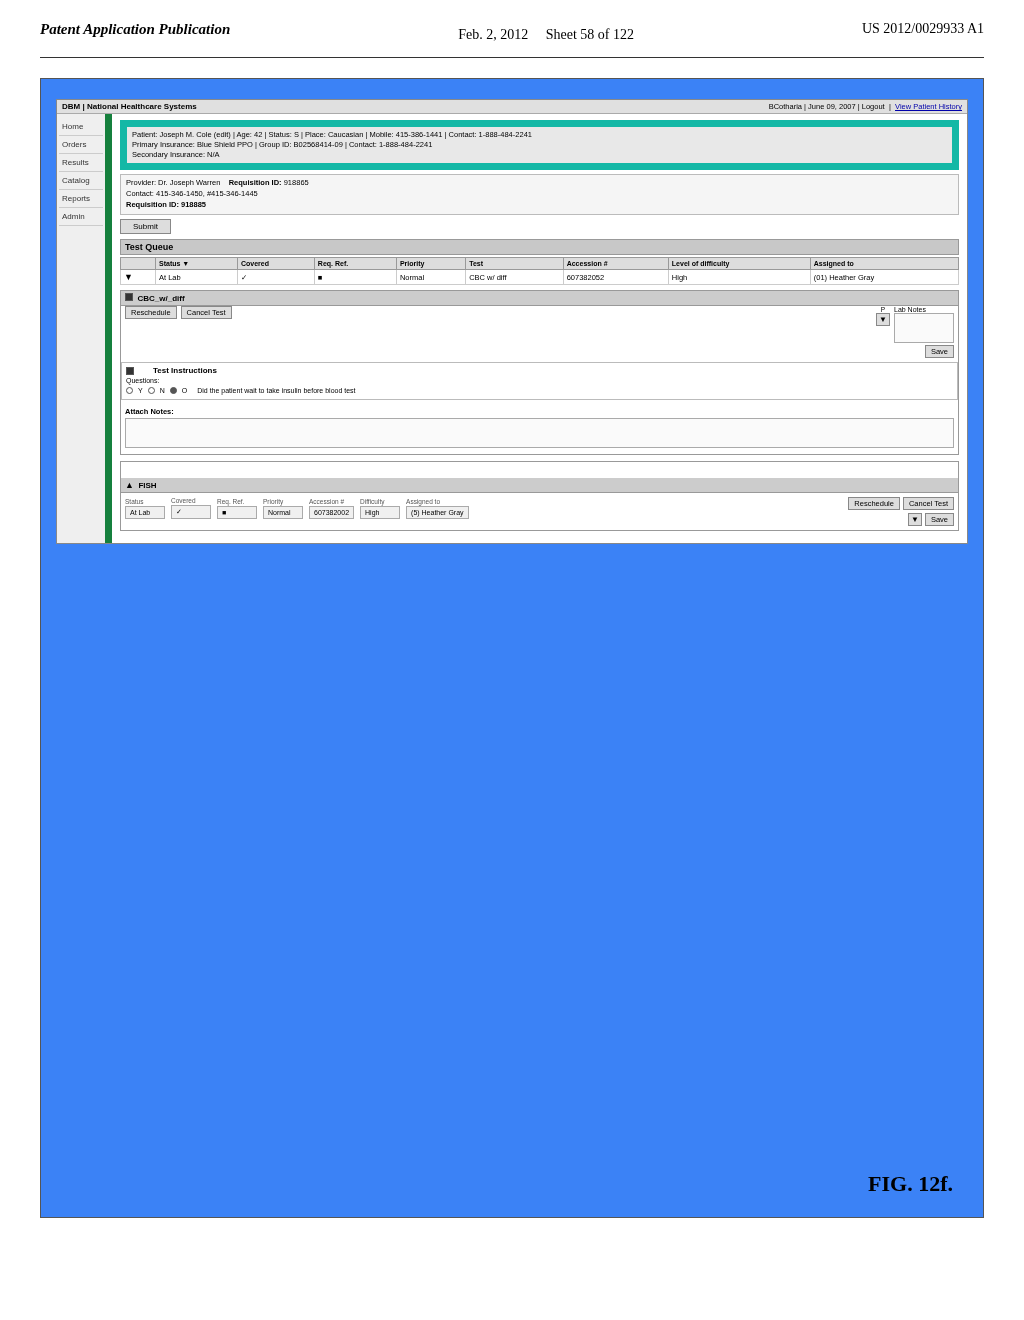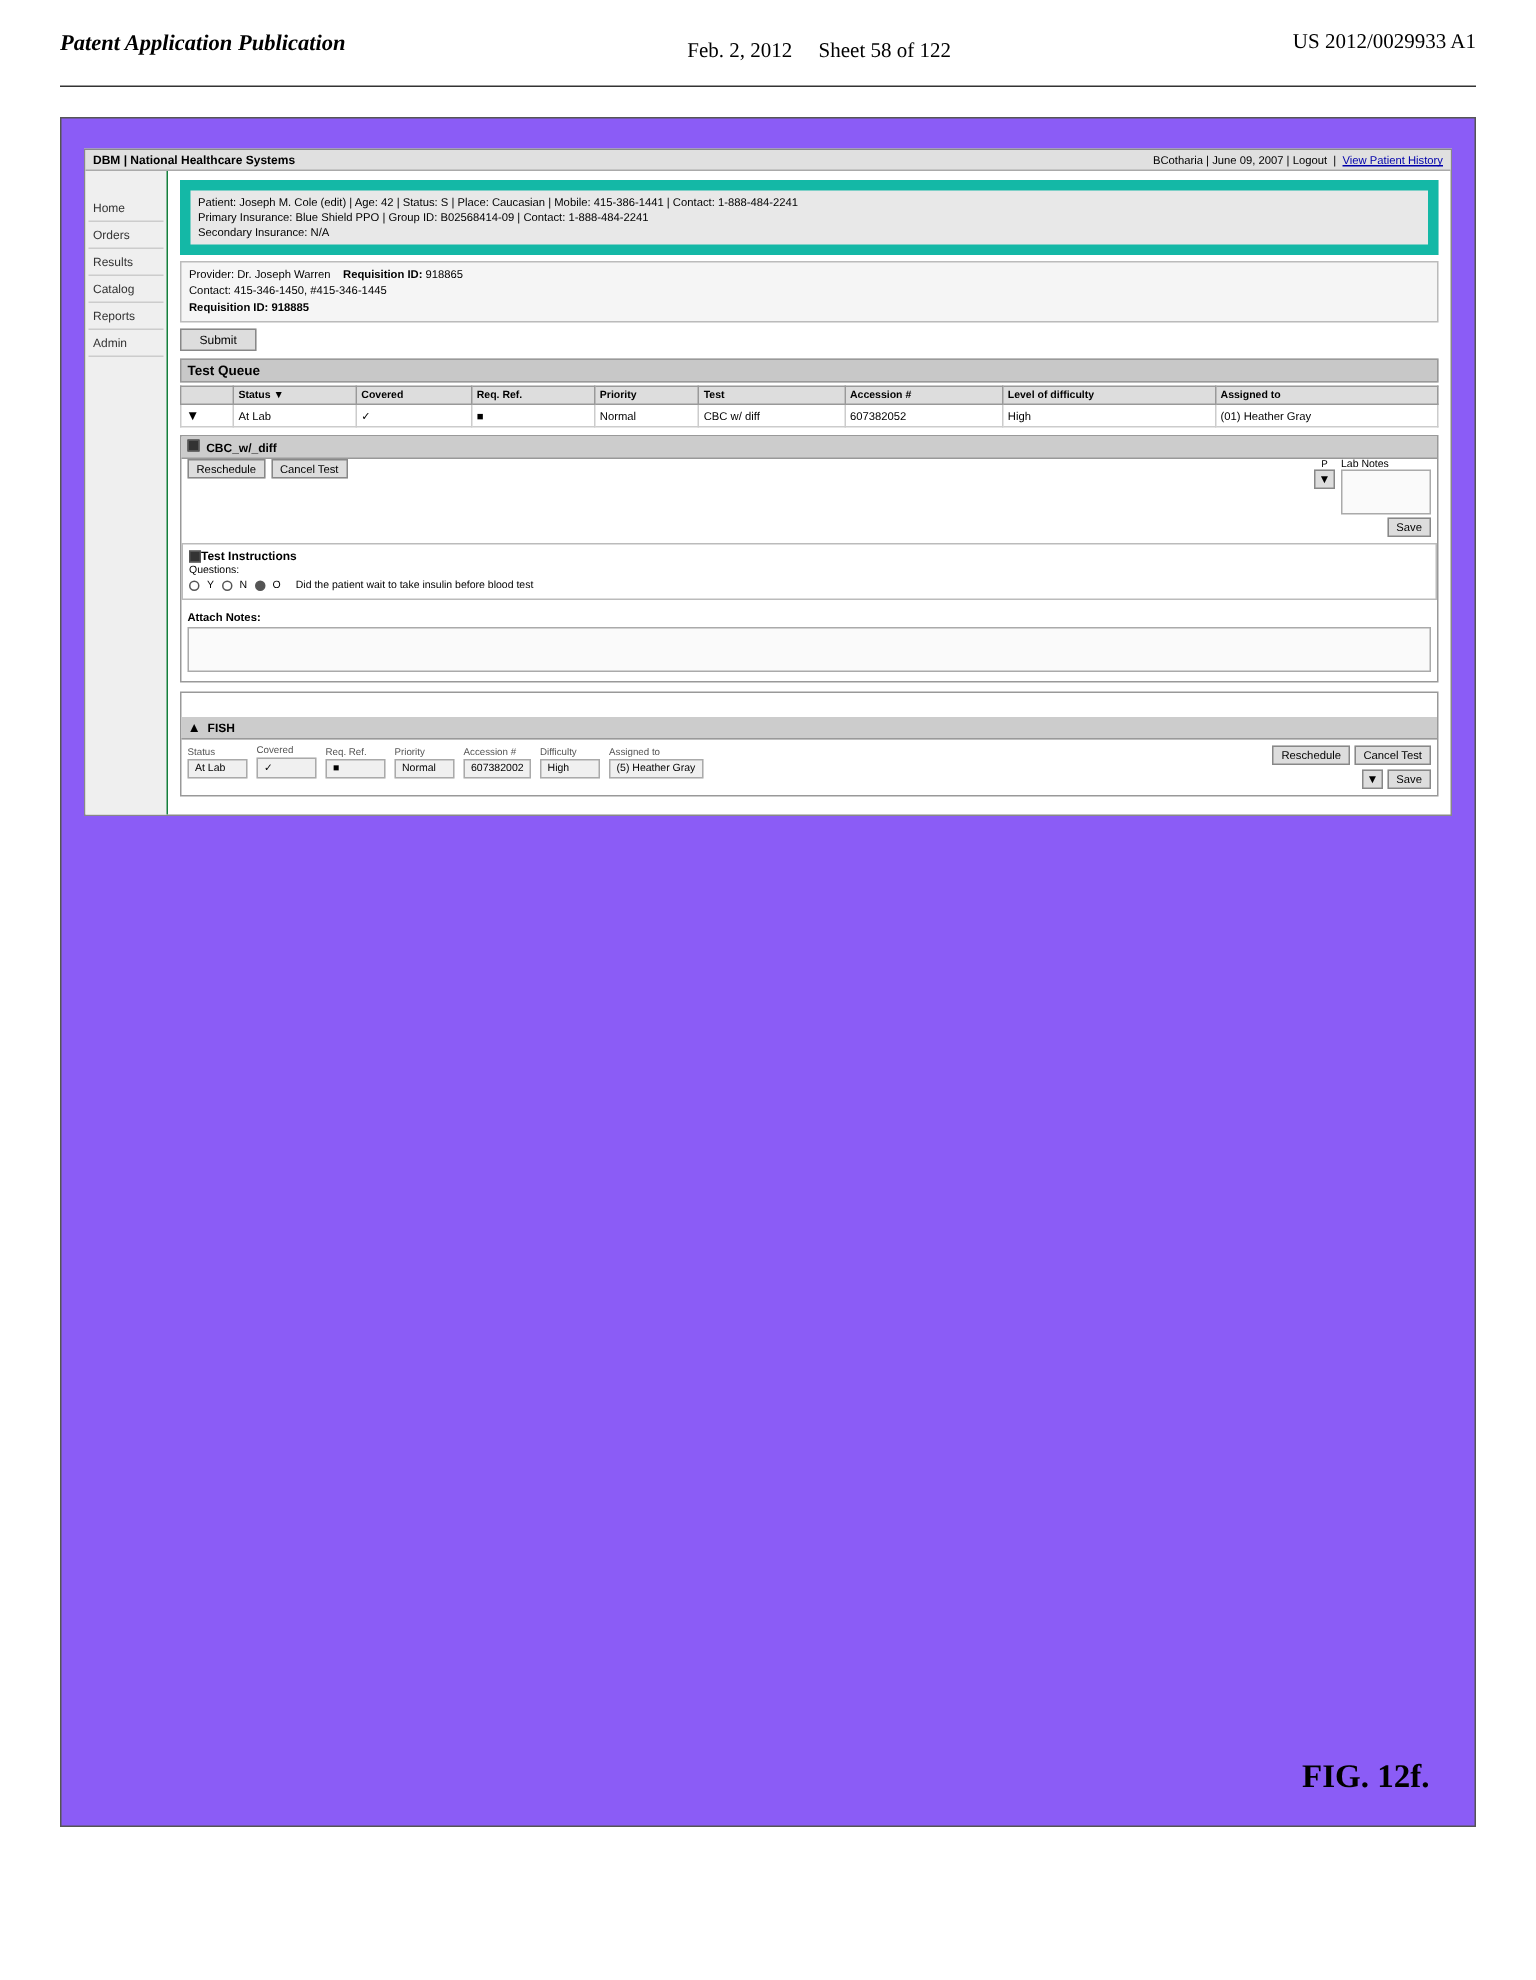--- a/index.html
+++ b/index.html
@@ -36,21 +36,21 @@
       padding: 10px 40px 20px 40px;
       display: flex;
       justify-content: center;
     }
 
     
     .figure-container {
       border: 1.5px solid #555;
       width: 972px;
       min-height: 1140px;
-      background: #8b5cf6;
+      background: #3b82f6;
       position: relative;
       padding: 0;
     }
 
     
     .ui-mockup {
       margin: 20px 15px 15px 15px;
       border: 1px solid #888;
       background: #fff;
       font-family: Arial, Helvetica, sans-serif;
@@ -69,23 +69,23 @@
     }
     .nav-bar-left { font-weight: bold; }
     .nav-bar-right { font-size: 7.5px; }
 
     
     .ui-body {
       display: flex;
     }
     .sidebar {
       width: 55px;
-      border-right: 1px solid #15803d;
+      border-right: 7px solid #15803d;
       background: #efefef;
-      padding: 16px 2px;
+      padding: 4px 2px;
     }
     .sidebar-item {
       display: block;
       padding: 4px 3px;
       font-size: 8px;
       border-bottom: 1px solid #ccc;
       color: #333;
       cursor: pointer;
     }
 
@@ -213,21 +213,21 @@
       padding: 3px 4px;
       margin-bottom: 4px;
       font-size: 7.5px;
     }
     .instructions-header {
       font-weight: bold;
       font-size: 8px;
       margin-bottom: 2px;
       display: flex;
       align-items: center;
-      gap: 0;
+      gap: 19px;
     }
     .checkbox-indicator {
       width: 8px;
       height: 8px;
       border: 1px solid #555;
       background: #333;
       display: inline-block;
     }
 
     

